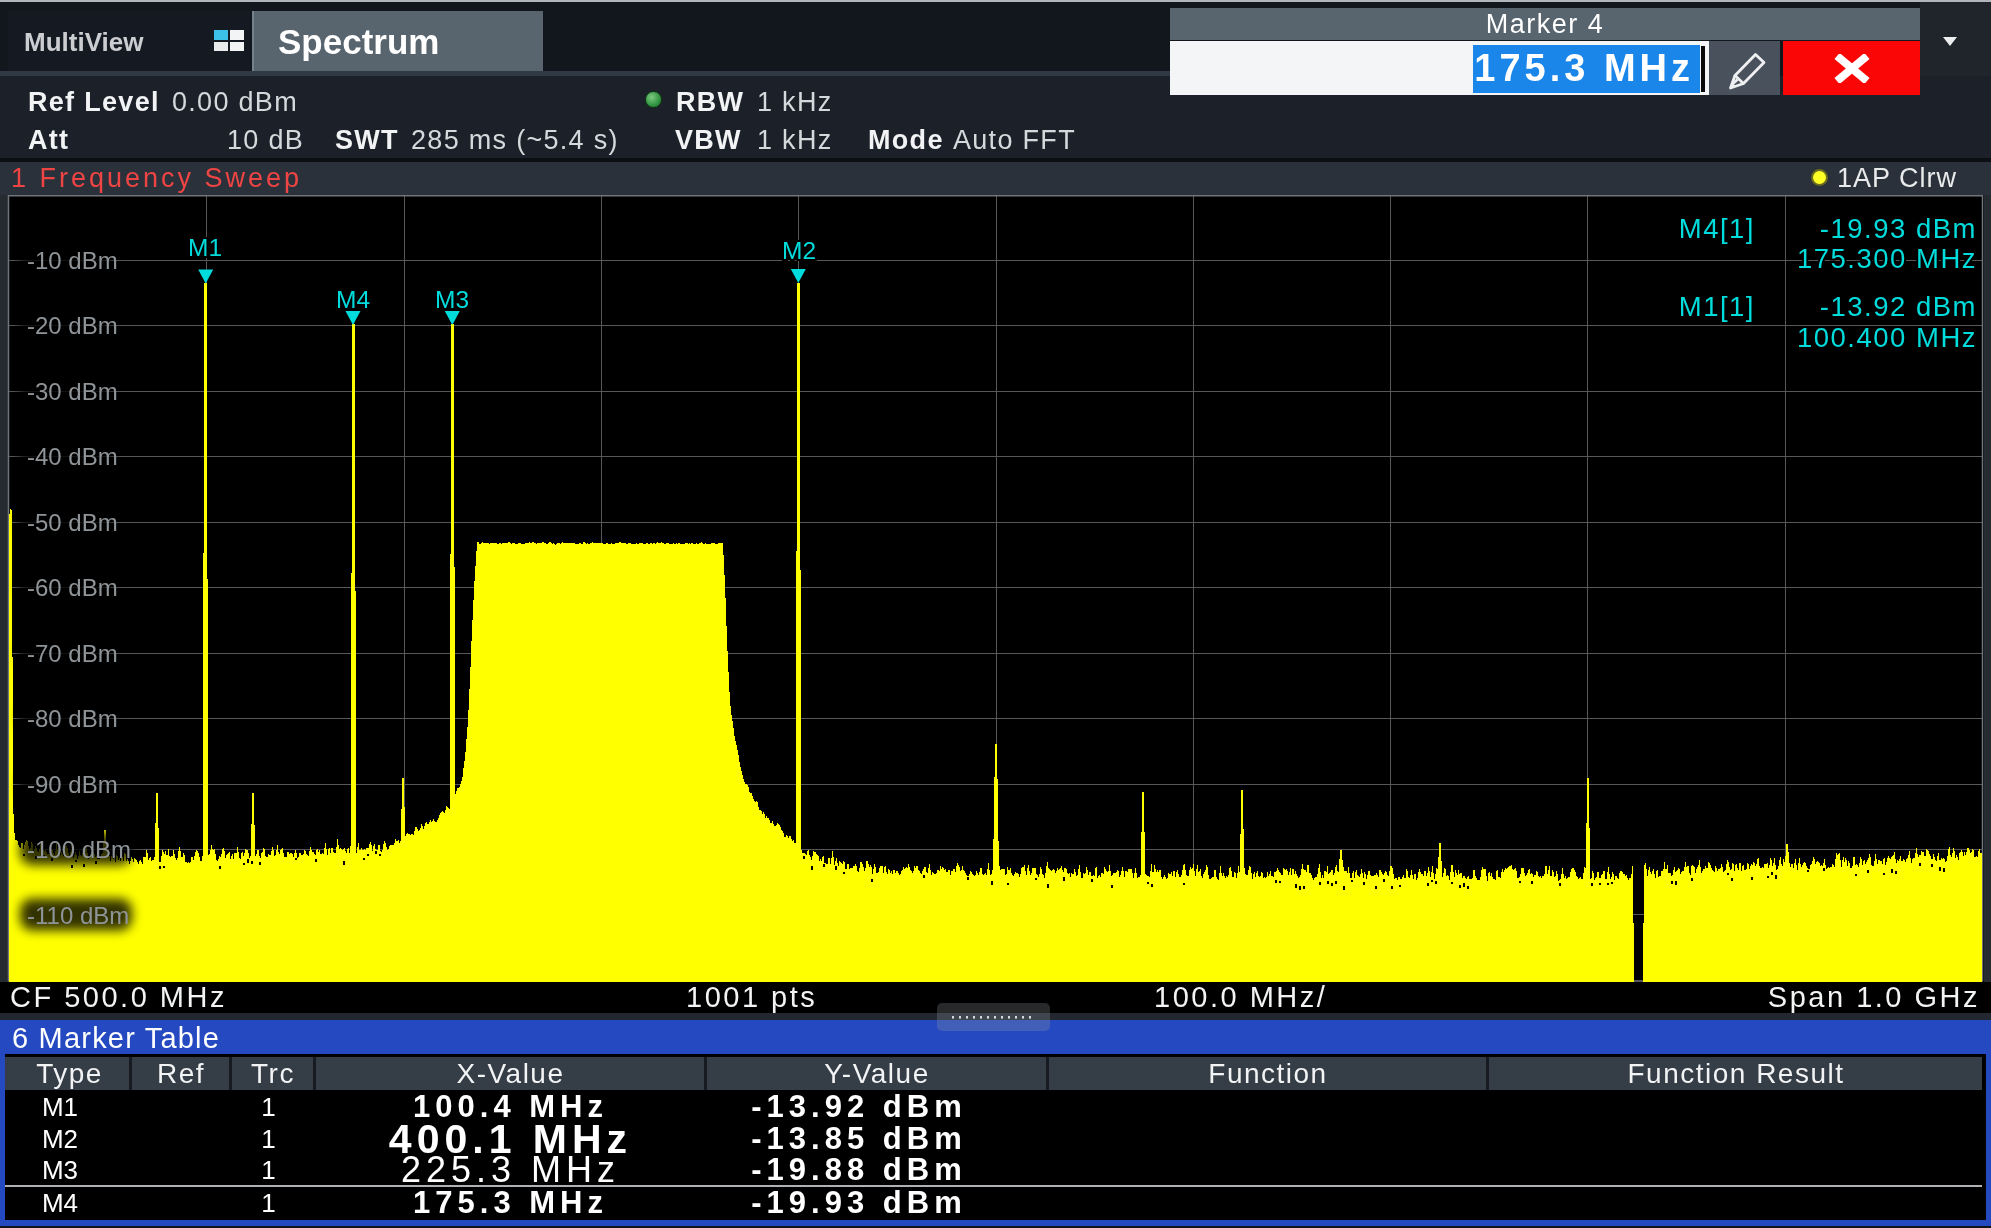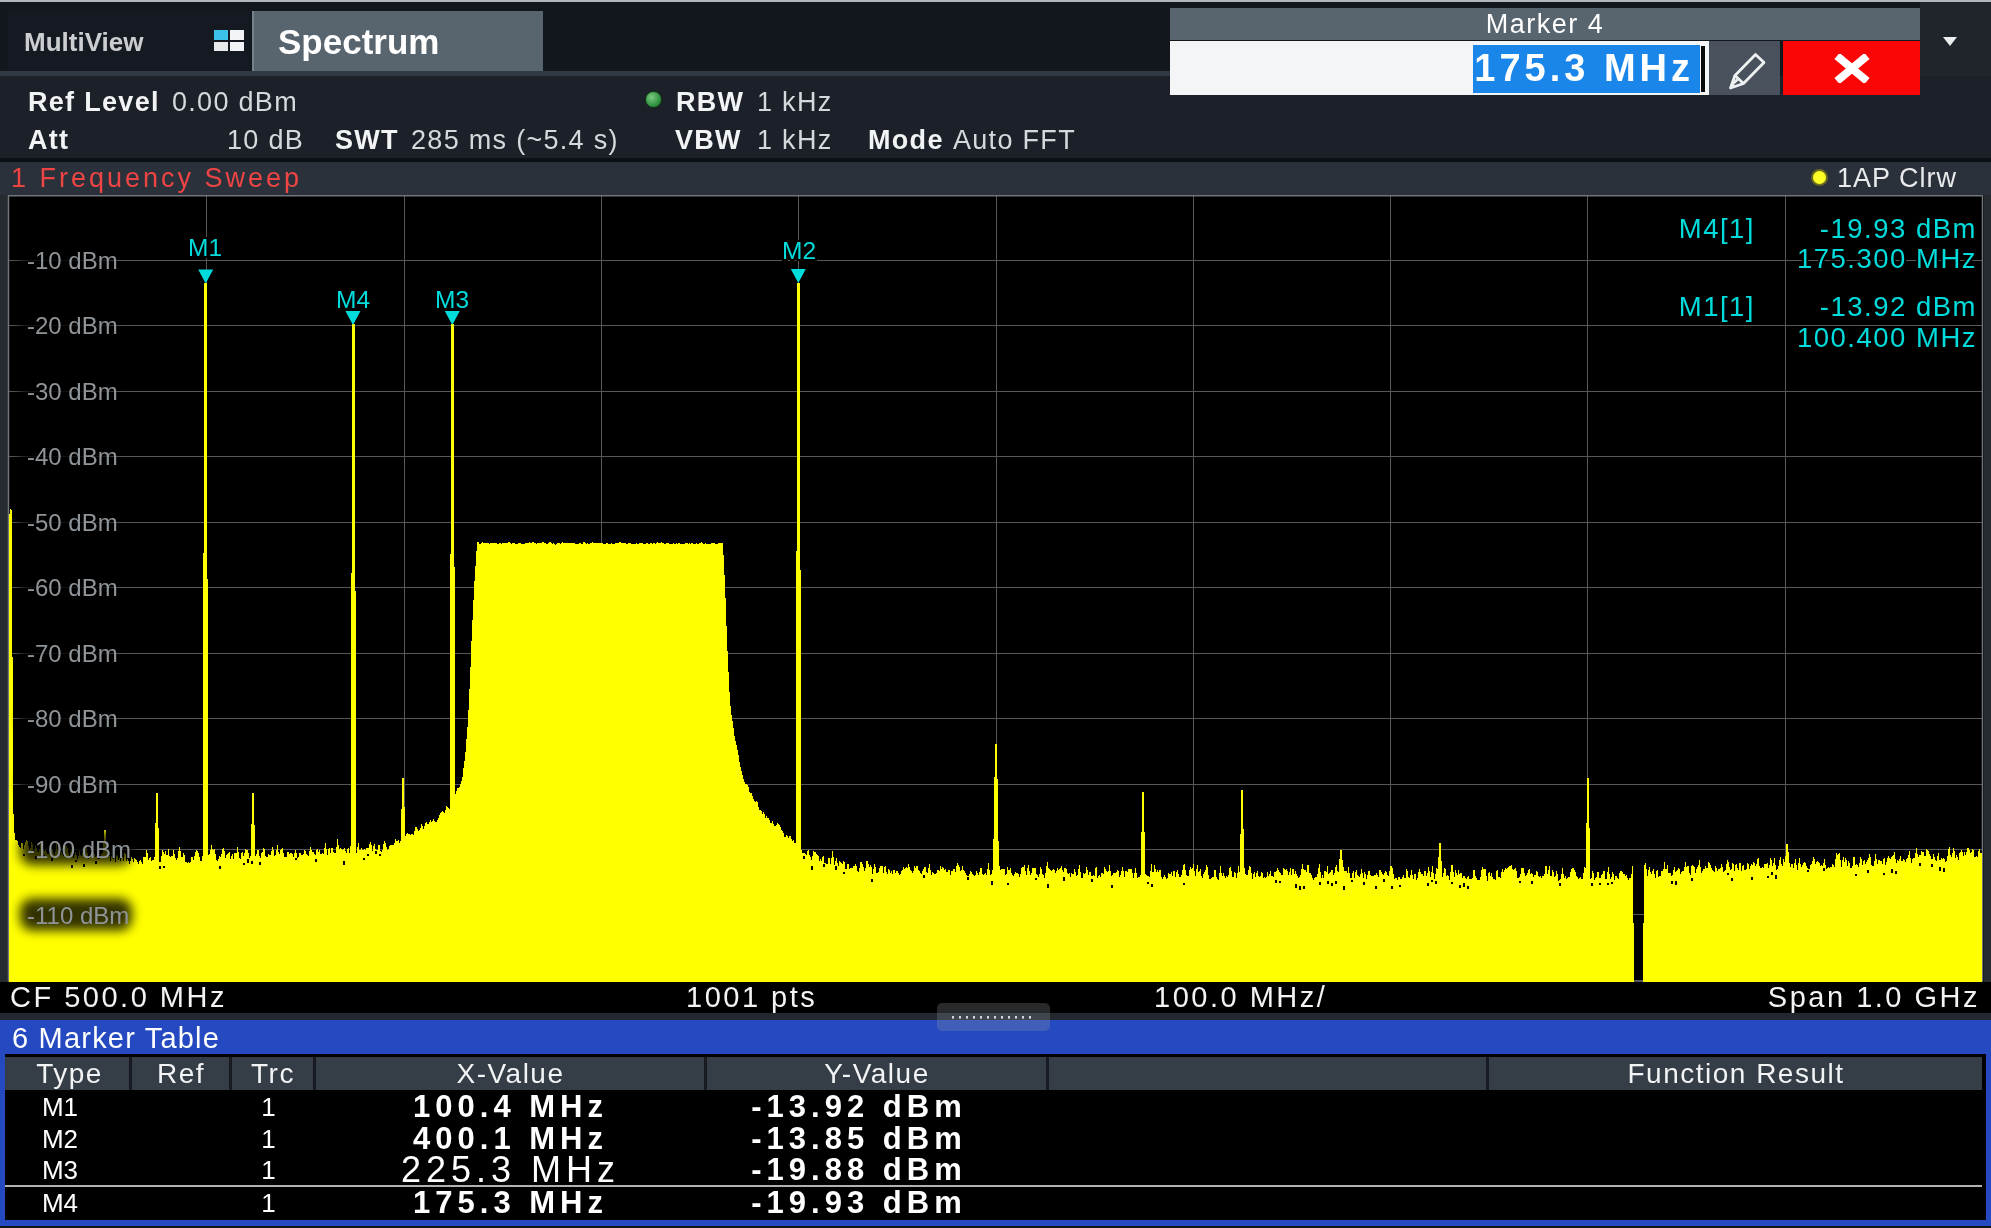--- a/index.html
+++ b/index.html
@@ -169,36 +169,37 @@
 <div class="abs" style="left:0;top:1020px;width:1991px;height:208px;background:#2449c0"></div>
 <div class="abs" style="left:12px;top:1023px;height:30px;color:#fff;font-size:29px;letter-spacing:1.2px;line-height:30px">6 Marker Table</div>
 <div class="abs" style="left:5px;top:1054px;width:1981px;height:166px;background:#000"></div>
 <div class="abs" style="left:5px;top:1057px;width:1977px;height:33px;background:#353d46"></div>
 <div class="abs" style="left:0;top:1057px;width:1991px;height:33px;color:#f2f3f4;font-size:28px;letter-spacing:1.5px;line-height:33px">
 <span class="abs" style="left:8px;width:123px;text-align:center">Type</span>
 <span class="abs" style="left:131px;width:100px;text-align:center">Ref</span>
 <span class="abs" style="left:231px;width:84px;text-align:center">Trc</span>
 <span class="abs" style="left:315px;width:391px;text-align:center">X-Value</span>
 <span class="abs" style="left:706px;width:342px;text-align:center">Y-Value</span>
+<span class="abs" style="left:1048px;width:440px;text-align:center">Function</span>
 <span class="abs" style="left:1488px;width:496px;text-align:center">Function Result</span>
 </div>
 <div class="abs" style="left:129px;top:1057px;width:3px;height:33px;background:#171b21"></div>
 <div class="abs" style="left:229px;top:1057px;width:3px;height:33px;background:#171b21"></div>
 <div class="abs" style="left:313px;top:1057px;width:3px;height:33px;background:#171b21"></div>
 <div class="abs" style="left:704px;top:1057px;width:3px;height:33px;background:#171b21"></div>
 <div class="abs" style="left:1046px;top:1057px;width:3px;height:33px;background:#171b21"></div>
 <div class="abs" style="left:1486px;top:1057px;width:3px;height:33px;background:#171b21"></div>
 <div class="abs" style="left:0;top:1090px;width:1991px;height:128px;color:#fff;font-size:26px">
 <span class="abs" style="left:0px;top:2px;width:120px;text-align:center">M1</span>
 <span class="abs" style="left:231px;top:2px;width:75px;text-align:center">1</span>
 <span class="abs" style="left:315px;top:2px;width:391px;text-align:center;font-size:31px;font-weight:bold;letter-spacing:5px;line-height:30px">100.4 MHz</span>
 <span class="abs" style="left:688px;top:2px;width:342px;text-align:center;font-size:31px;font-weight:bold;letter-spacing:5px;line-height:30px">-13.92 dBm</span>
 <span class="abs" style="left:0px;top:34px;width:120px;text-align:center">M2</span>
 <span class="abs" style="left:231px;top:34px;width:75px;text-align:center">1</span>
-<span class="abs" style="left:315px;top:34px;width:391px;text-align:center;font-size:31px;font-weight:bold;letter-spacing:5px;line-height:30px">400.1 MHz</span>
+<span class="abs" style="left:315px;top:34px;width:391px;text-align:center;font-size:41px;font-weight:bold;letter-spacing:5px;line-height:30px">400.1 MHz</span>
 <span class="abs" style="left:688px;top:34px;width:342px;text-align:center;font-size:31px;font-weight:bold;letter-spacing:5px;line-height:30px">-13.85 dBm</span>
 <span class="abs" style="left:0px;top:65px;width:120px;text-align:center">M3</span>
 <span class="abs" style="left:231px;top:65px;width:75px;text-align:center">1</span>
 <span class="abs" style="left:315px;top:65px;width:391px;text-align:center;font-size:36px;font-weight:normal;letter-spacing:5px;line-height:30px">225.3 MHz</span>
 <span class="abs" style="left:688px;top:65px;width:342px;text-align:center;font-size:31px;font-weight:bold;letter-spacing:5px;line-height:30px">-19.88 dBm</span>
 <span class="abs" style="left:0px;top:98px;width:120px;text-align:center">M4</span>
 <span class="abs" style="left:231px;top:98px;width:75px;text-align:center">1</span>
 <span class="abs" style="left:315px;top:98px;width:391px;text-align:center;font-size:31px;font-weight:bold;letter-spacing:5px;line-height:30px">175.3 MHz</span>
 <span class="abs" style="left:688px;top:98px;width:342px;text-align:center;font-size:31px;font-weight:bold;letter-spacing:5px;line-height:30px">-19.93 dBm</span>
 </div>

